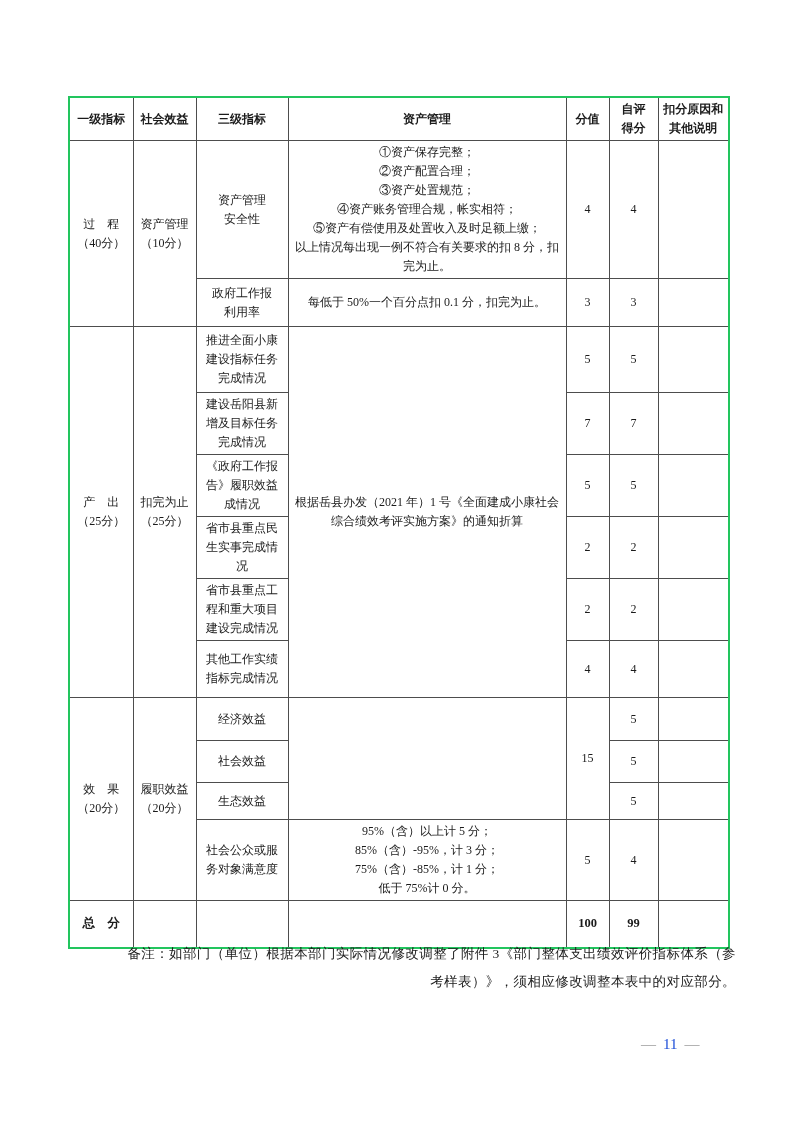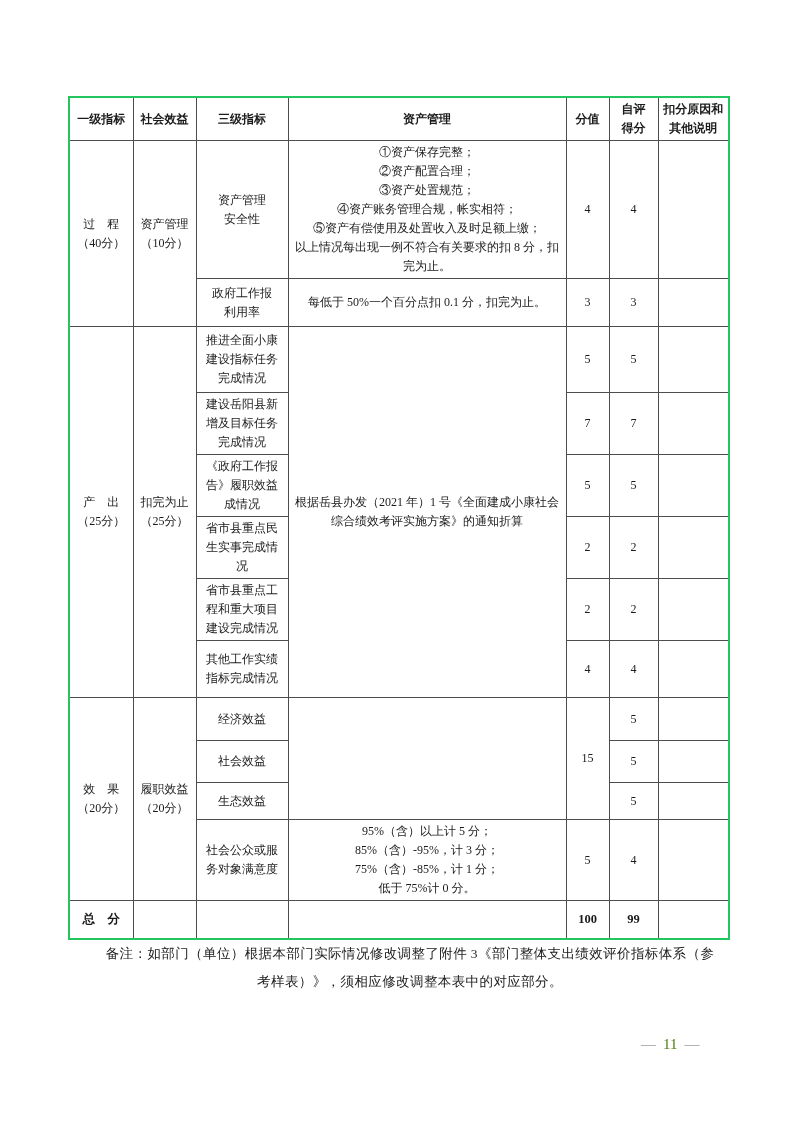--- a/index.html
+++ b/index.html
@@ -55,48 +55,48 @@
   tr.h-r3  { height: 66px; }
   tr.h-r4  { height: 59px; }
   tr.h-r5  { height: 57px; }
   tr.h-r6  { height: 50px; }
   tr.h-r7  { height: 58px; }
   tr.h-r8  { height: 57px; margin-left: 11px; }
   tr.h-r9  { height: 43px; }
   tr.h-r10 { height: 42px; }
   tr.h-r11 { height: 37px; }
   tr.h-r12 { height: 78px; }
-  tr.h-r13 { height: 38px; }
+  tr.h-r13 { height: 47px; }
 
   .note {
     position: absolute;
     left: 84px;
     top: 920px;
     width: 652px;
     font-size: 13.5px;
     line-height: 27.5px;
     letter-spacing: 0.4px;
     white-space: pre-line;
-    text-align: center;
+    text-align: right;
     margin-top: 20px;
   }
   .pagenum {
     position: absolute;
     left: 641px;
     top: 1036px;
     font-size: 15px;
     color: #111111;
     white-space: nowrap;
   }
   .pagenum .dash {
     color: #9b9b9b;
   }
   .pagenum .num {
     padding: 0 7px;
-    color: #4d7c0f;
+    color: #1d4ed8;
   }
 </style>
 </head>
 <body>
 
 <div class="page">
 
   <table class="eval">
     <colgroup>
       <col style="width:64px">

